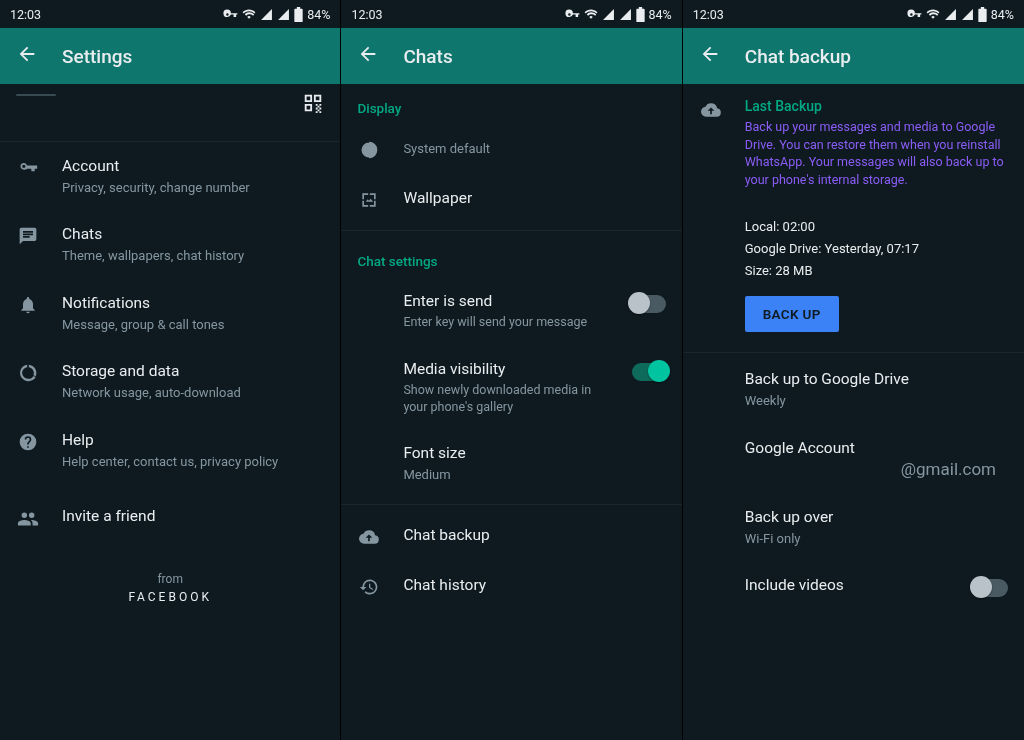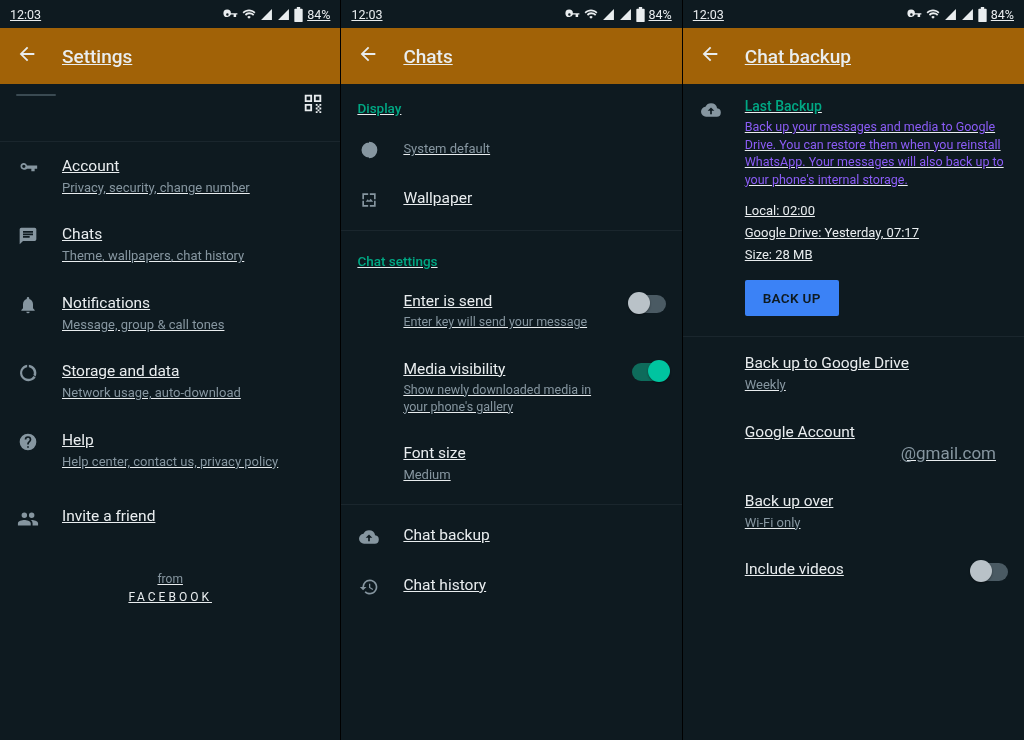--- a/index.html
+++ b/index.html
@@ -1,25 +1,25 @@
 <!DOCTYPE html>
 <html><head>
 <meta charset="utf-8">
 <style>
   * { box-sizing: border-box; margin:0; padding:0; }
   html,body { width:1024px; height:740px; background:#0a1419; font-family: Roboto, "Segoe UI", Arial, sans-serif; overflow:hidden; }
   .triptych { display:flex; width:1024px; height:740px; }
-  .pane { width:383px; height:740px; background:#0e1a20; color:#e9edef; position:relative; overflow:hidden; border-right:1px solid #000;text-decoration:underline; }
+  .pane { width:383px; height:740px; background:#0e1a20; color:#e9edef; position:relative; overflow:hidden; border-right:1px solid #000; }
   .pane:last-child{border-right:none;}
   
   .statusbar { height:28px; background:#0e1a20; display:flex; align-items:center; justify-content:space-between; padding:0 10px; font-size:12.5px; color:#e9edef; }
   .statusbar .right { display:flex; align-items:center; gap:4px; }
   .statusbar svg { fill:#e9edef; }
   
-  .appbar { height:56px; background:#a16207; display:flex; align-items:center; padding:0 16px; gap:24px; }
+  .appbar { height:56px; background:#0f766e; display:flex; align-items:center; padding:0 16px; gap:24px; }
   .appbar .title { font-size:19px; font-weight:500; color:#e9edef; }
   .appbar svg { fill:#e9edef; }
   
   .content { padding:0; }
   .section-header { color:#00a884; font-size:13.5px; font-weight:500; padding:16px 16px 8px 16px; }
   .row { display:flex; align-items:flex-start; padding:14px 16px; gap:22px; }
   .row.interact { cursor:pointer; }
   .row .icon { width:24px; flex:0 0 24px; display:flex; align-items:center; justify-content:center; margin-top:2px;}
   .row .icon svg { fill:#8696a0; }
   .row .texts { flex:1 1 auto; min-width:0;}
@@ -38,21 +38,21 @@
   .toggle.on .knob{ right:-4px; background:#00c4a0; }
   
   .footer { text-align:center; color:#8696a0; font-size:12px; padding-top:28px;}
   .footer .brand { letter-spacing:3px; font-size:12px; color:#e9edef; margin-top:4px;}
   
   .qr-block { height:58px; display:flex; align-items:flex-start; justify-content:space-between; padding:8px 16px 0 16px; border-bottom:1px solid #1a262d;}
   .qr-block .avatar-stub { width:40px; height:2px; background:#3a4a52; border-radius:2px; margin-top:2px;}
   .qr-block svg { fill:#e9edef; }
   
   .backup-desc { font-size:12.5px; color:#8b5cf6; line-height:1.4; }
-  .backup-lines { margin-top:12px; font-size:13px; color:#e9edef; line-height:1.7;}
+  .backup-lines { margin-top:28px; font-size:13px; color:#e9edef; line-height:1.7;}
   .backup-btn { margin-top:14px; display:inline-block; background:#3b82f6; color:#0e1a20; font-weight:600; font-size:13.5px; padding:10px 18px; border-radius:2px; letter-spacing:.3px;}
   .teal-title{ color:#00a884; font-size:14px; font-weight:500; margin-bottom:4px;}
   .acct-val { font-size:17px; color:#8696a0; text-align:right; padding-right:6px;}
 </style>
 </head>
 <body>
 
 <div class="triptych">
 
 <div class="pane">

